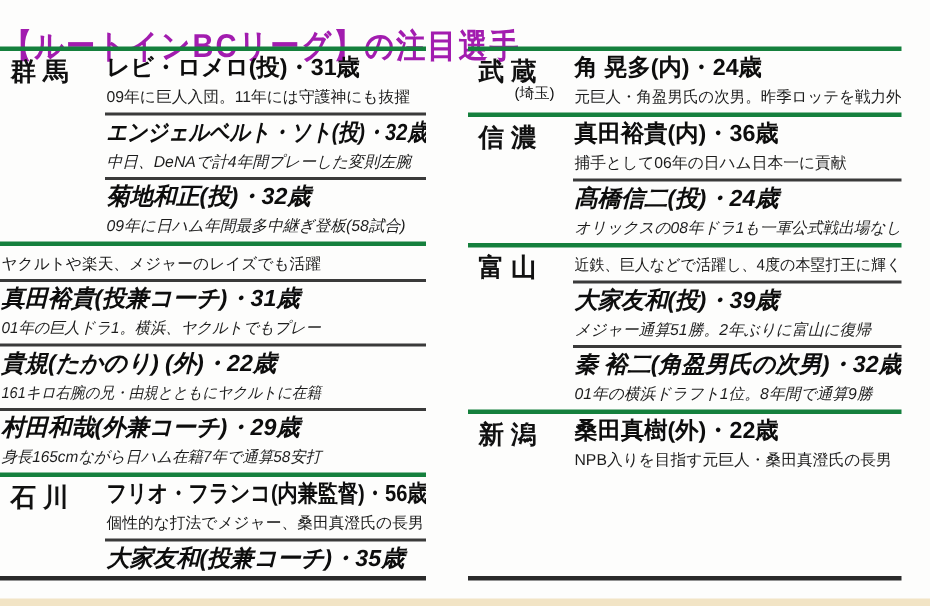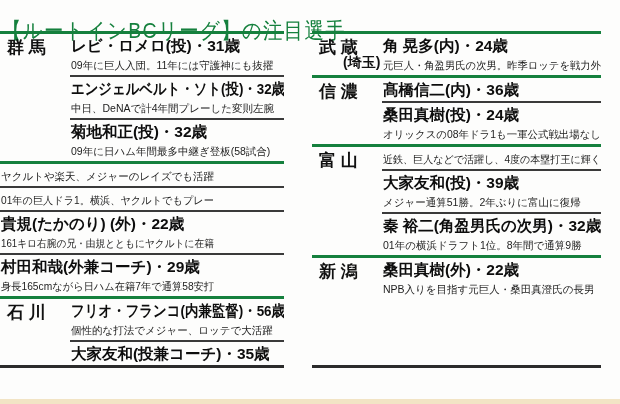--- a/index.html
+++ b/index.html
@@ -11,24 +11,24 @@
     overflow: hidden;
     position: relative;
   }
   .page { position: absolute; inset: 0; }
 
   .title {
     position: absolute;
     top: 1px; left: 2px;
     width: 345px;
     font-size: 22px;
-    font-weight: normal;
+    font-weight: bold;
     letter-spacing: 1.5px;
     white-space: nowrap;
-    color: #15803d;
+    color: #a21caf;
   }
   .title .fit { display: inline-block; white-space: nowrap; }
 
   .columns {
     position: absolute;
     top: 31px; left: 0;
     width: 620px;
     display: flex;
   }
   .column { border-bottom: 3px solid #2b2b2b; }
@@ -40,29 +40,29 @@
     flex: 0 0 70px;
     padding: 4px 0 0 7px;
     box-sizing: border-box;
     font-size: 17px;
     font-weight: bold;
     line-height: 19px;
     white-space: nowrap;
   }
   .team-sub {
     display: block;
-    font-size: 14px;
-    font-weight: bold;
+    font-size: 10px;
+    font-weight: normal;
     line-height: 11px;
     letter-spacing: 0;
     padding-left: 24px;
   }
   .players { flex: 1 1 auto; min-width: 0; }
   .player { padding: 2px 0 2px 1px; overflow: hidden; }
-  .player + .player { border-top: 2px solid #3a3a3a; }
+  .player + .player { border-top: 2px solid #3a3a3a; font-style: italic; }
   .player-name {
     display: inline-block;
     font-size: 15.5px;
     font-weight: bold;
     line-height: 19px;
     white-space: nowrap;
     color: #0d0d0d;
   }
   .player-desc-wrap { display: block; }
   .player-desc {
@@ -90,45 +90,45 @@
           <div class="team-label">群 馬</div>
           <div class="players">
             <div class="player"><span class="player-name fit">レビ・ロメロ(投)・31歳</span><span class="player-desc-wrap"><span class="player-desc fit">09年に巨人入団。11年には守護神にも抜擢</span></span></div>
             <div class="player"><span class="player-name fit" style="transform-origin: left center; transform: scaleX(0.862);">エンジェルベルト・ソト(投)・32歳</span><span class="player-desc-wrap"><span class="player-desc fit">中日、DeNAで計4年間プレーした変則左腕</span></span></div>
             <div class="player"><span class="player-name fit">菊地和正(投)・32歳</span><span class="player-desc-wrap"><span class="player-desc fit">09年に日ハム年間最多中継ぎ登板(58試合)</span></span></div>
           </div>
         </div>
         <div class="team-section">
           <div class="players">
             <div class="player"><span class="player-desc-wrap"><span class="player-desc fit" style="transform-origin: left center; transform: scaleX(0.998); font-family: Liberation Serif, serif;">ヤクルトや楽天、メジャーのレイズでも活躍</span></span></div>
-            <div class="player"><span class="player-desc-wrap"><span class="player-desc fit" style="transform-origin: left center; transform: scaleX(0.969);">01年の巨人ドラ1。横浜、ヤクルトでもプレー</span></span></div>
+            <div class="player"><span class="player-name fit">真田裕貴(投兼コーチ)・31歳</span><span class="player-desc-wrap"><span class="player-desc fit" style="transform-origin: left center; transform: scaleX(0.969);">01年の巨人ドラ1。横浜、ヤクルトでもプレー</span></span></div>
             <div class="player"><span class="player-name fit">貴規(たかのり) (外)・22歳</span><span class="player-desc-wrap"><span class="player-desc fit" style="transform-origin: left center; transform: scaleX(0.924);">161キロ右腕の兄・由規とともにヤクルトに在籍</span></span></div>
             <div class="player"><span class="player-name fit">村田和哉(外兼コーチ)・29歳</span><span class="player-desc-wrap"><span class="player-desc fit" style="transform-origin: left center; transform: scaleX(0.975);">身長165cmながら日ハム在籍7年で通算58安打</span></span></div>
           </div>
         </div>
         <div class="team-section">
           <div class="team-label">石 川</div>
           <div class="players">
-            <div class="player"><span class="player-name fit" style="transform-origin: left center; transform: scaleX(0.866);">フリオ・フランコ(内兼監督)・56歳</span><span class="player-desc-wrap"><span class="player-desc fit">個性的な打法でメジャー、ロッテで大活躍</span></span></div>
+            <div class="player"><span class="player-name fit" style="transform-origin: left center; transform: scaleX(0.866);">フリオ・フランコ(内兼監督)・56歳</span><span class="player-desc-wrap"><span class="player-desc fit">個性的な打法でメジャー、桑田真澄氏の長男</span></span></div>
             <div class="player"><span class="player-name fit" style="transform-origin: left center; transform: scaleX(0.999);">大家友和(投兼コーチ)・35歳</span><span class="player-desc-wrap"></span></div>
           </div>
         </div>
       </div>
       <div class="column right">
         <div class="team-section">
           <div class="team-label">武 蔵<span class="team-sub">(埼玉)</span></div>
           <div class="players">
             <div class="player"><span class="player-name fit">角 晃多(内)・24歳</span><span class="player-desc-wrap"><span class="player-desc fit" style="transform-origin: left center; transform: scaleX(0.983);">元巨人・角盈男氏の次男。昨季ロッテを戦力外</span></span></div>
           </div>
         </div>
         <div class="team-section">
           <div class="team-label">信 濃</div>
           <div class="players">
-            <div class="player"><span class="player-name fit">髙橋信二(内)・36歳</span></div>
-            <div class="player"><span class="player-name fit">桑田真樹(投)・24歳</span><span class="player-desc-wrap"><span class="player-desc fit" style="transform-origin: left center; transform: scaleX(0.992);">オリックスの08年ドラ1も一軍公式戦出場なし</span></span></div>
+            <div class="player"><span class="player-name fit">真田裕貴(内)・36歳</span><span class="player-desc-wrap"><span class="player-desc fit">捕手として06年の日ハム日本一に貢献</span></span></div>
+            <div class="player"><span class="player-name fit">髙橋信二(投)・24歳</span><span class="player-desc-wrap"><span class="player-desc fit" style="transform-origin: left center; transform: scaleX(0.992);">オリックスの08年ドラ1も一軍公式戦出場なし</span></span></div>
           </div>
         </div>
         <div class="team-section">
           <div class="team-label">富 山</div>
           <div class="players">
             <div class="player"><span class="player-desc-wrap"><span class="player-desc fit" style="transform-origin: left center; transform: scaleX(0.956);">近鉄、巨人などで活躍し、4度の本塁打王に輝く</span></span></div>
             <div class="player"><span class="player-name fit">大家友和(投)・39歳</span><span class="player-desc-wrap"><span class="player-desc fit">メジャー通算51勝。2年ぶりに富山に復帰</span></span></div>
             <div class="player"><span class="player-name fit">秦 裕二(角盈男氏の次男)・32歳</span><span class="player-desc-wrap"><span class="player-desc fit">01年の横浜ドラフト1位。8年間で通算9勝</span></span></div>
           </div>
         </div>

